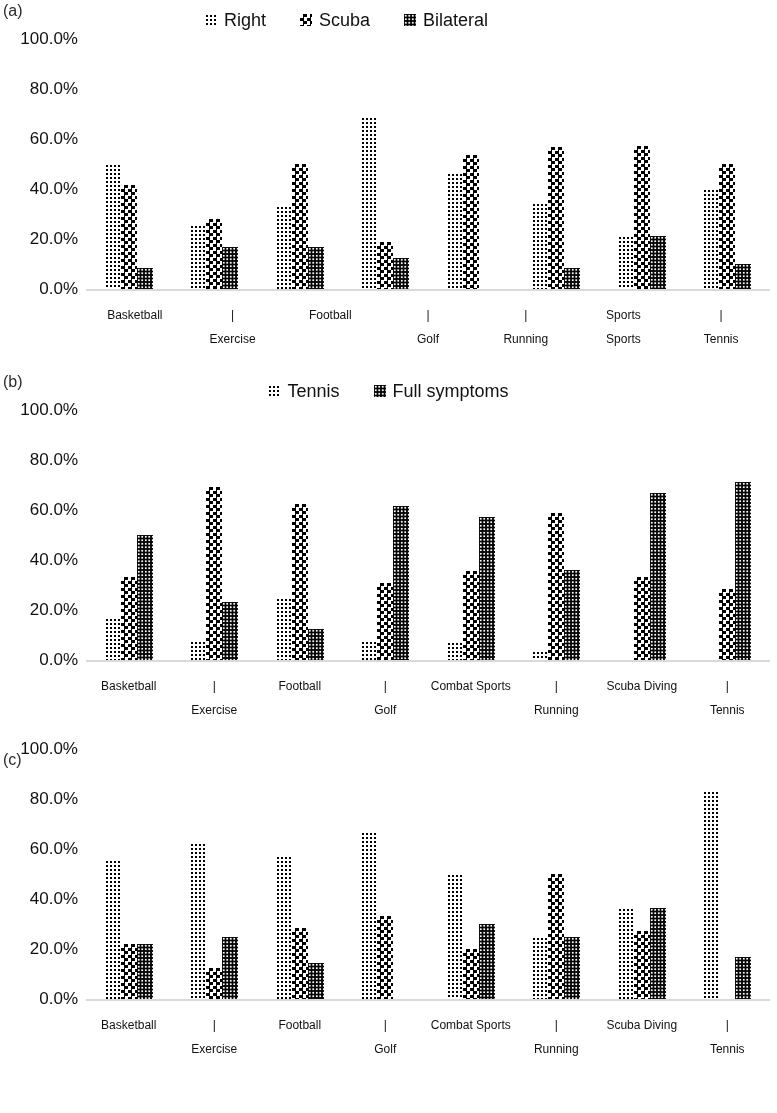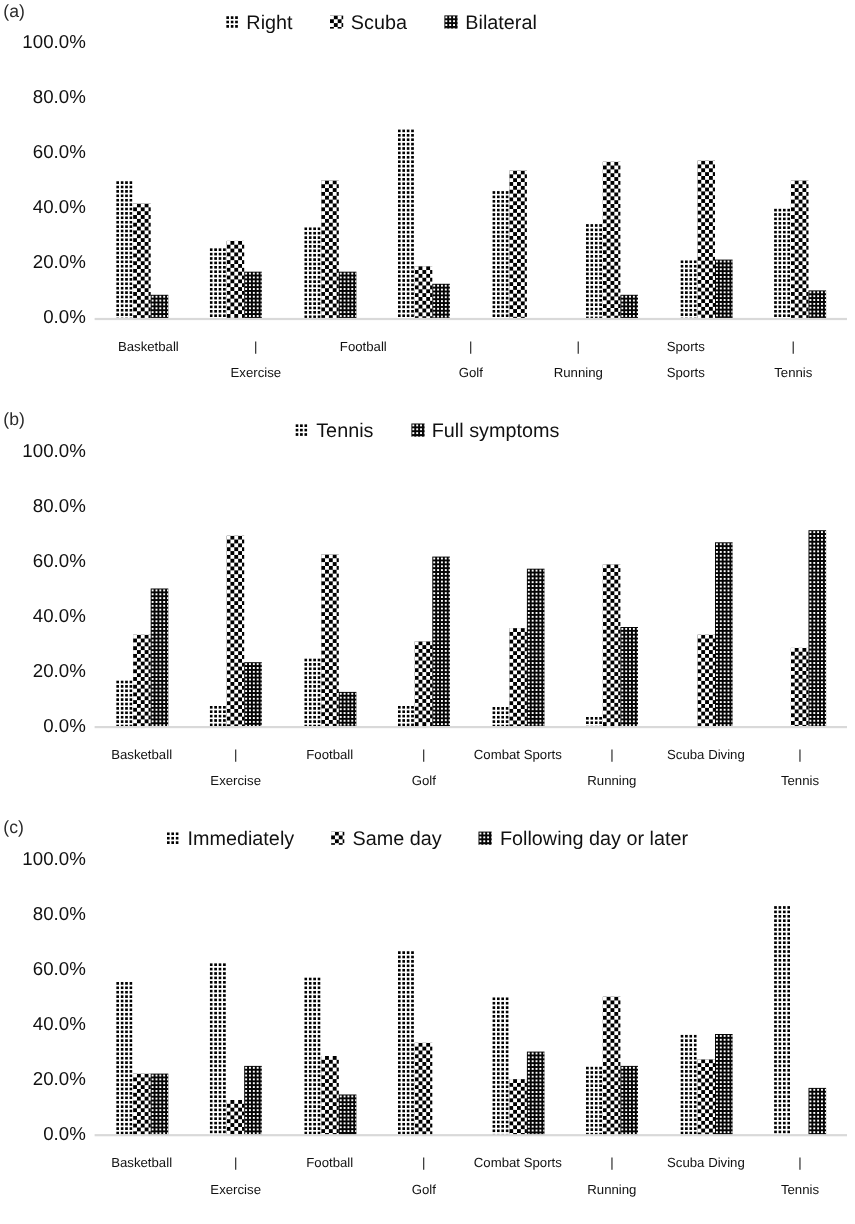--- a/index.html
+++ b/index.html
@@ -259,34 +259,20 @@
       </div>
       <div class="xcol">
         <div class="xline">|</div>
         <div class="xline">Tennis</div>
       </div>
     </div>
 </div>
 
 <div class="panel panel-c">
   <div class="panel-label">(c)</div>
-  <div class="legend">
-      <span class="legend-item">
-        <span class="swatch pat-dotted"></span>
-        <span class="legend-text">Immediately</span>
-      </span>
-      <span class="legend-item">
-        <span class="swatch pat-checkerboard"></span>
-        <span class="legend-text">Same day</span>
-      </span>
-      <span class="legend-item">
-        <span class="swatch pat-dark-grid"></span>
-        <span class="legend-text">Following day or later</span>
-      </span>
-    </div>
   <div class="plot-row">
     <div class="y-axis">
         <div class="ytick" style="top: 0px;">100.0%</div>
         <div class="ytick" style="top: 50px;">80.0%</div>
         <div class="ytick" style="top: 100px;">60.0%</div>
         <div class="ytick" style="top: 150px;">40.0%</div>
         <div class="ytick" style="top: 200px;">20.0%</div>
         <div class="ytick" style="top: 250px;">0.0%</div>
       </div>
     <div class="plot">

